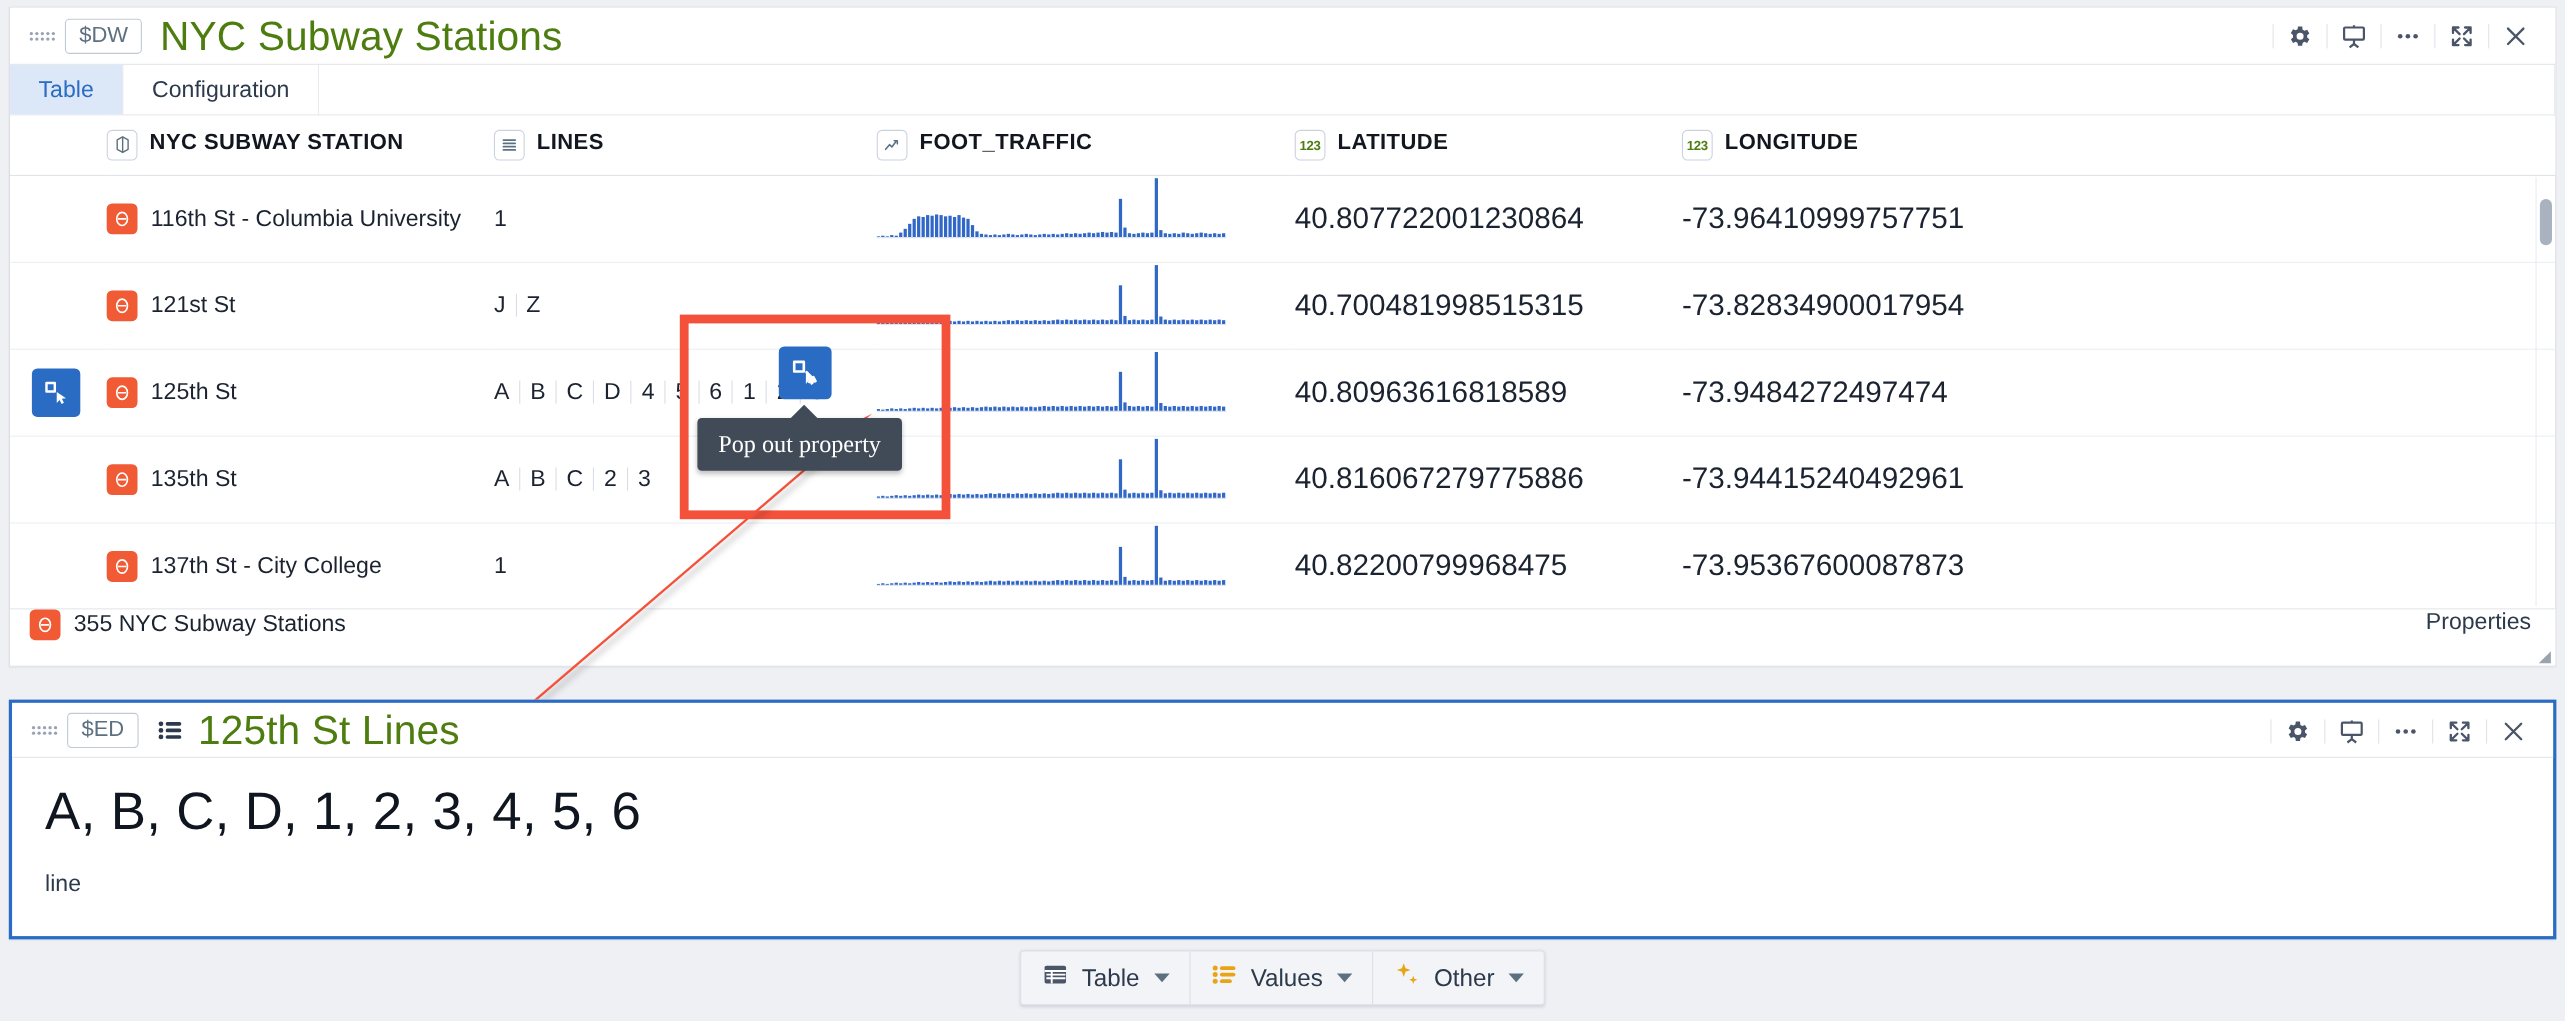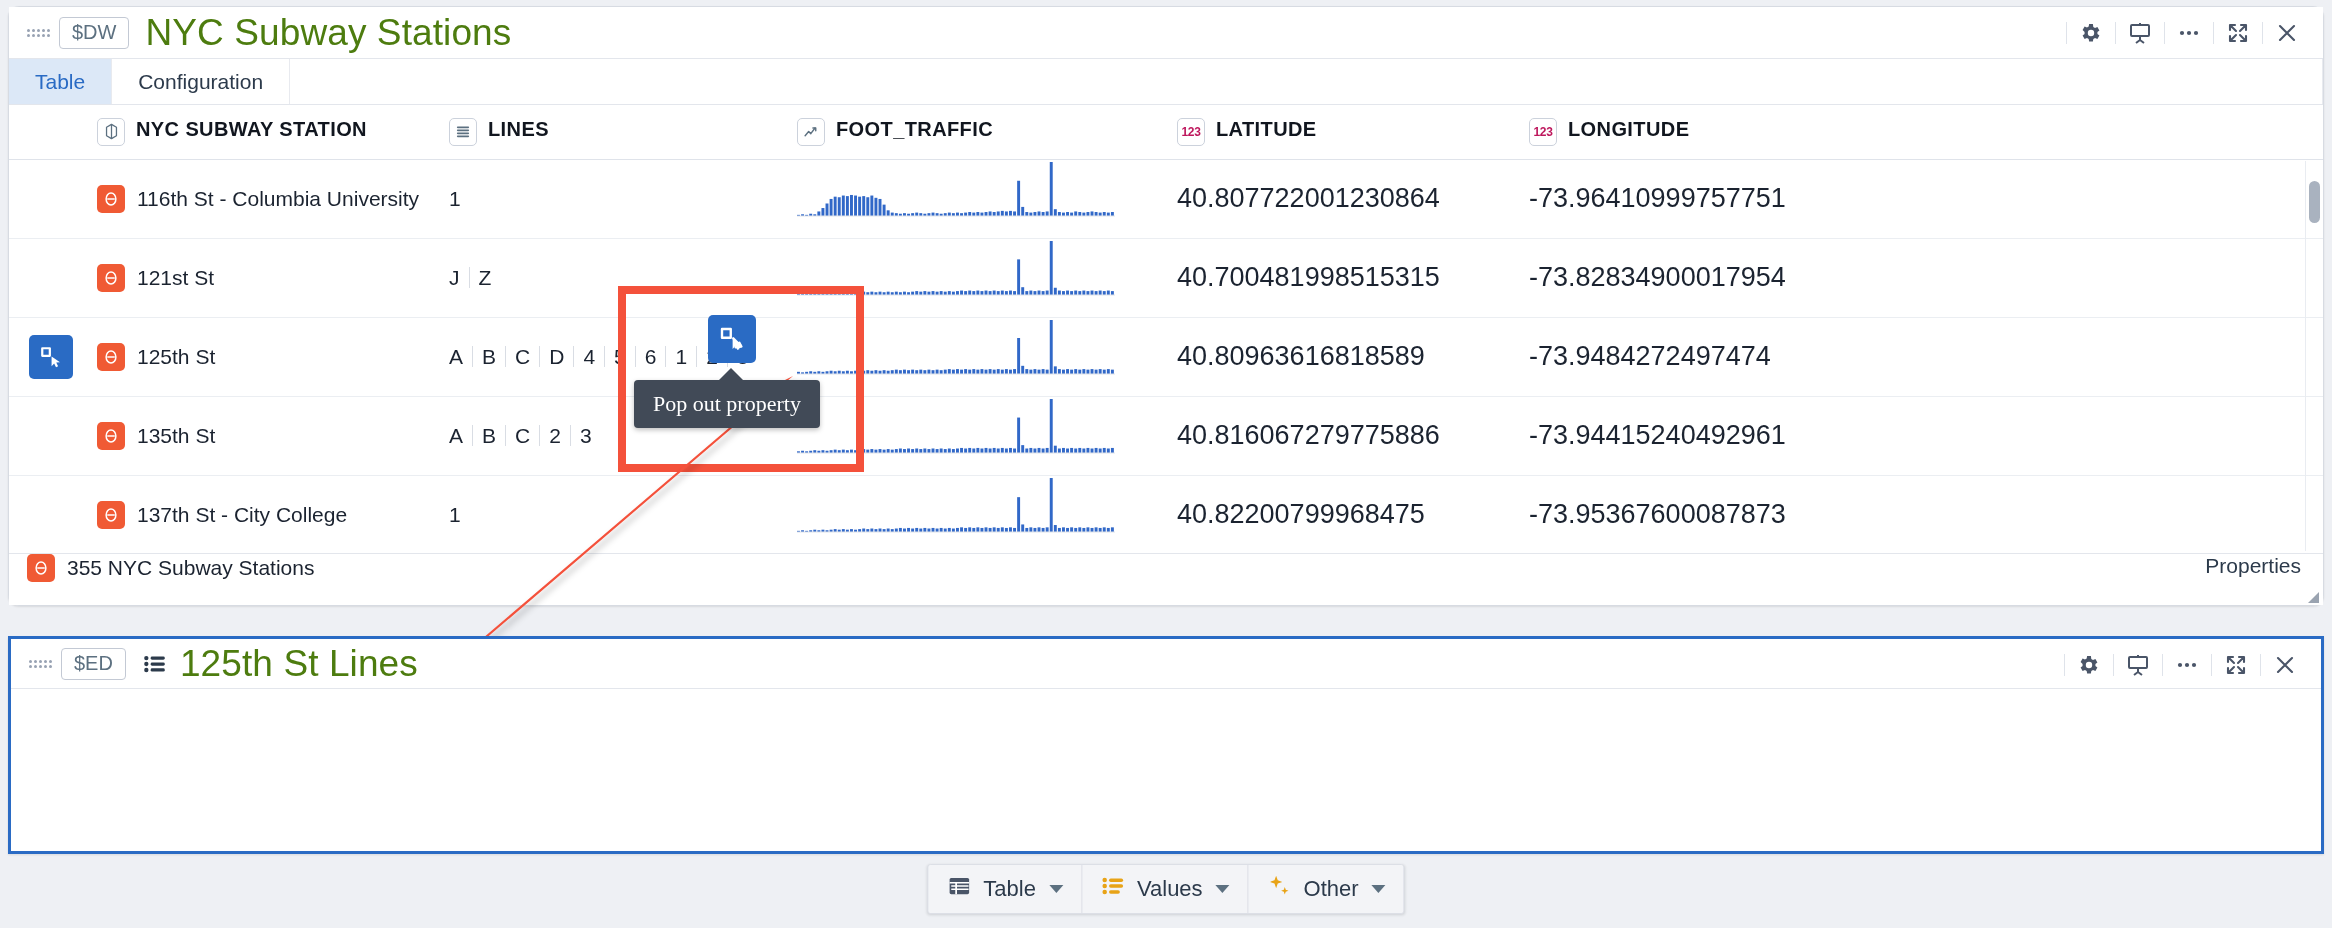--- a/index.html
+++ b/index.html
@@ -10,21 +10,21 @@
     overflow: hidden;
   }
 
   
   .card {
     position: absolute;
     background: #ffffff;
     border: 1px solid #d7dbe2;
     box-shadow: 0 1px 2px rgba(16,22,26,0.10);
   }
-  #table-card { left: 8px; top: 6px; width: 2316px; height: 600px; border-radius: 11px; }
+  #table-card { left: 8px; top: 6px; width: 2316px; height: 600px; }
 
   .titlebar {
     height: 52px;
     display: flex; align-items: center;
     padding: 0 10px 0 18px;
     background: #fff;
     border-bottom: 1px solid #e3e6ec;
     position: relative;
   }
   .grip {
@@ -101,21 +101,21 @@
     padding: 0;
     vertical-align: middle;
     background: #fff;
   }
   .th-inner { display: flex; align-items: flex-start; gap: 11px; }
 
   .type-icon {
     width: 28px; height: 28px; flex: none;
     border: 1px solid #ccd2dc; border-radius: 5px;
     display: flex; align-items: center; justify-content: center;
-    color: #be185d; background: #fff;
+    color: #4d7c0f; background: #fff;
     font-size: 12px; font-weight: 700; letter-spacing: -0.3px;
   }
 
   tbody td {
     height: 78px;
     border-bottom: 1px solid #ebeef2;
     font-size: 21px; color: #1b2330;
     padding: 0; vertical-align: middle;
   }
   tbody tr:last-child td { border-bottom: 4px solid #a21caf; }
@@ -1029,20 +1029,24 @@
       </span>
       <span class="sep"></span>
       <span class="wbtn">
         <svg width="24" height="24" viewBox="0 0 24 24" fill="none" stroke="#4a5568" stroke-width="2.1" stroke-linecap="round">
             <path d="M5 5l14 14M19 5L5 19"></path>
           </svg>
       </span>
     </div>
   </div>
 
+  <div class="prop-body">
+    <div class="prop-value">A, B, C, D, 1, 2, 3, 4, 5, 6</div>
+    <div class="prop-type">line</div>
+  </div>
 </div>
 
 <div class="palette">
   <div class="pal-item">
     <span>
       <svg width="26" height="26" viewBox="0 0 24 24" fill="none" stroke="#4a5568" stroke-width="1.8">
           <rect x="3" y="4.5" width="18" height="15" rx="1.5" fill="#4a5568" stroke="none"></rect>
           <path d="M3 9h18M9 9v10.5M4.5 12h16M4.5 15h16" stroke="#fff" stroke-width="1.6"></path>
         </svg>
     </span>

